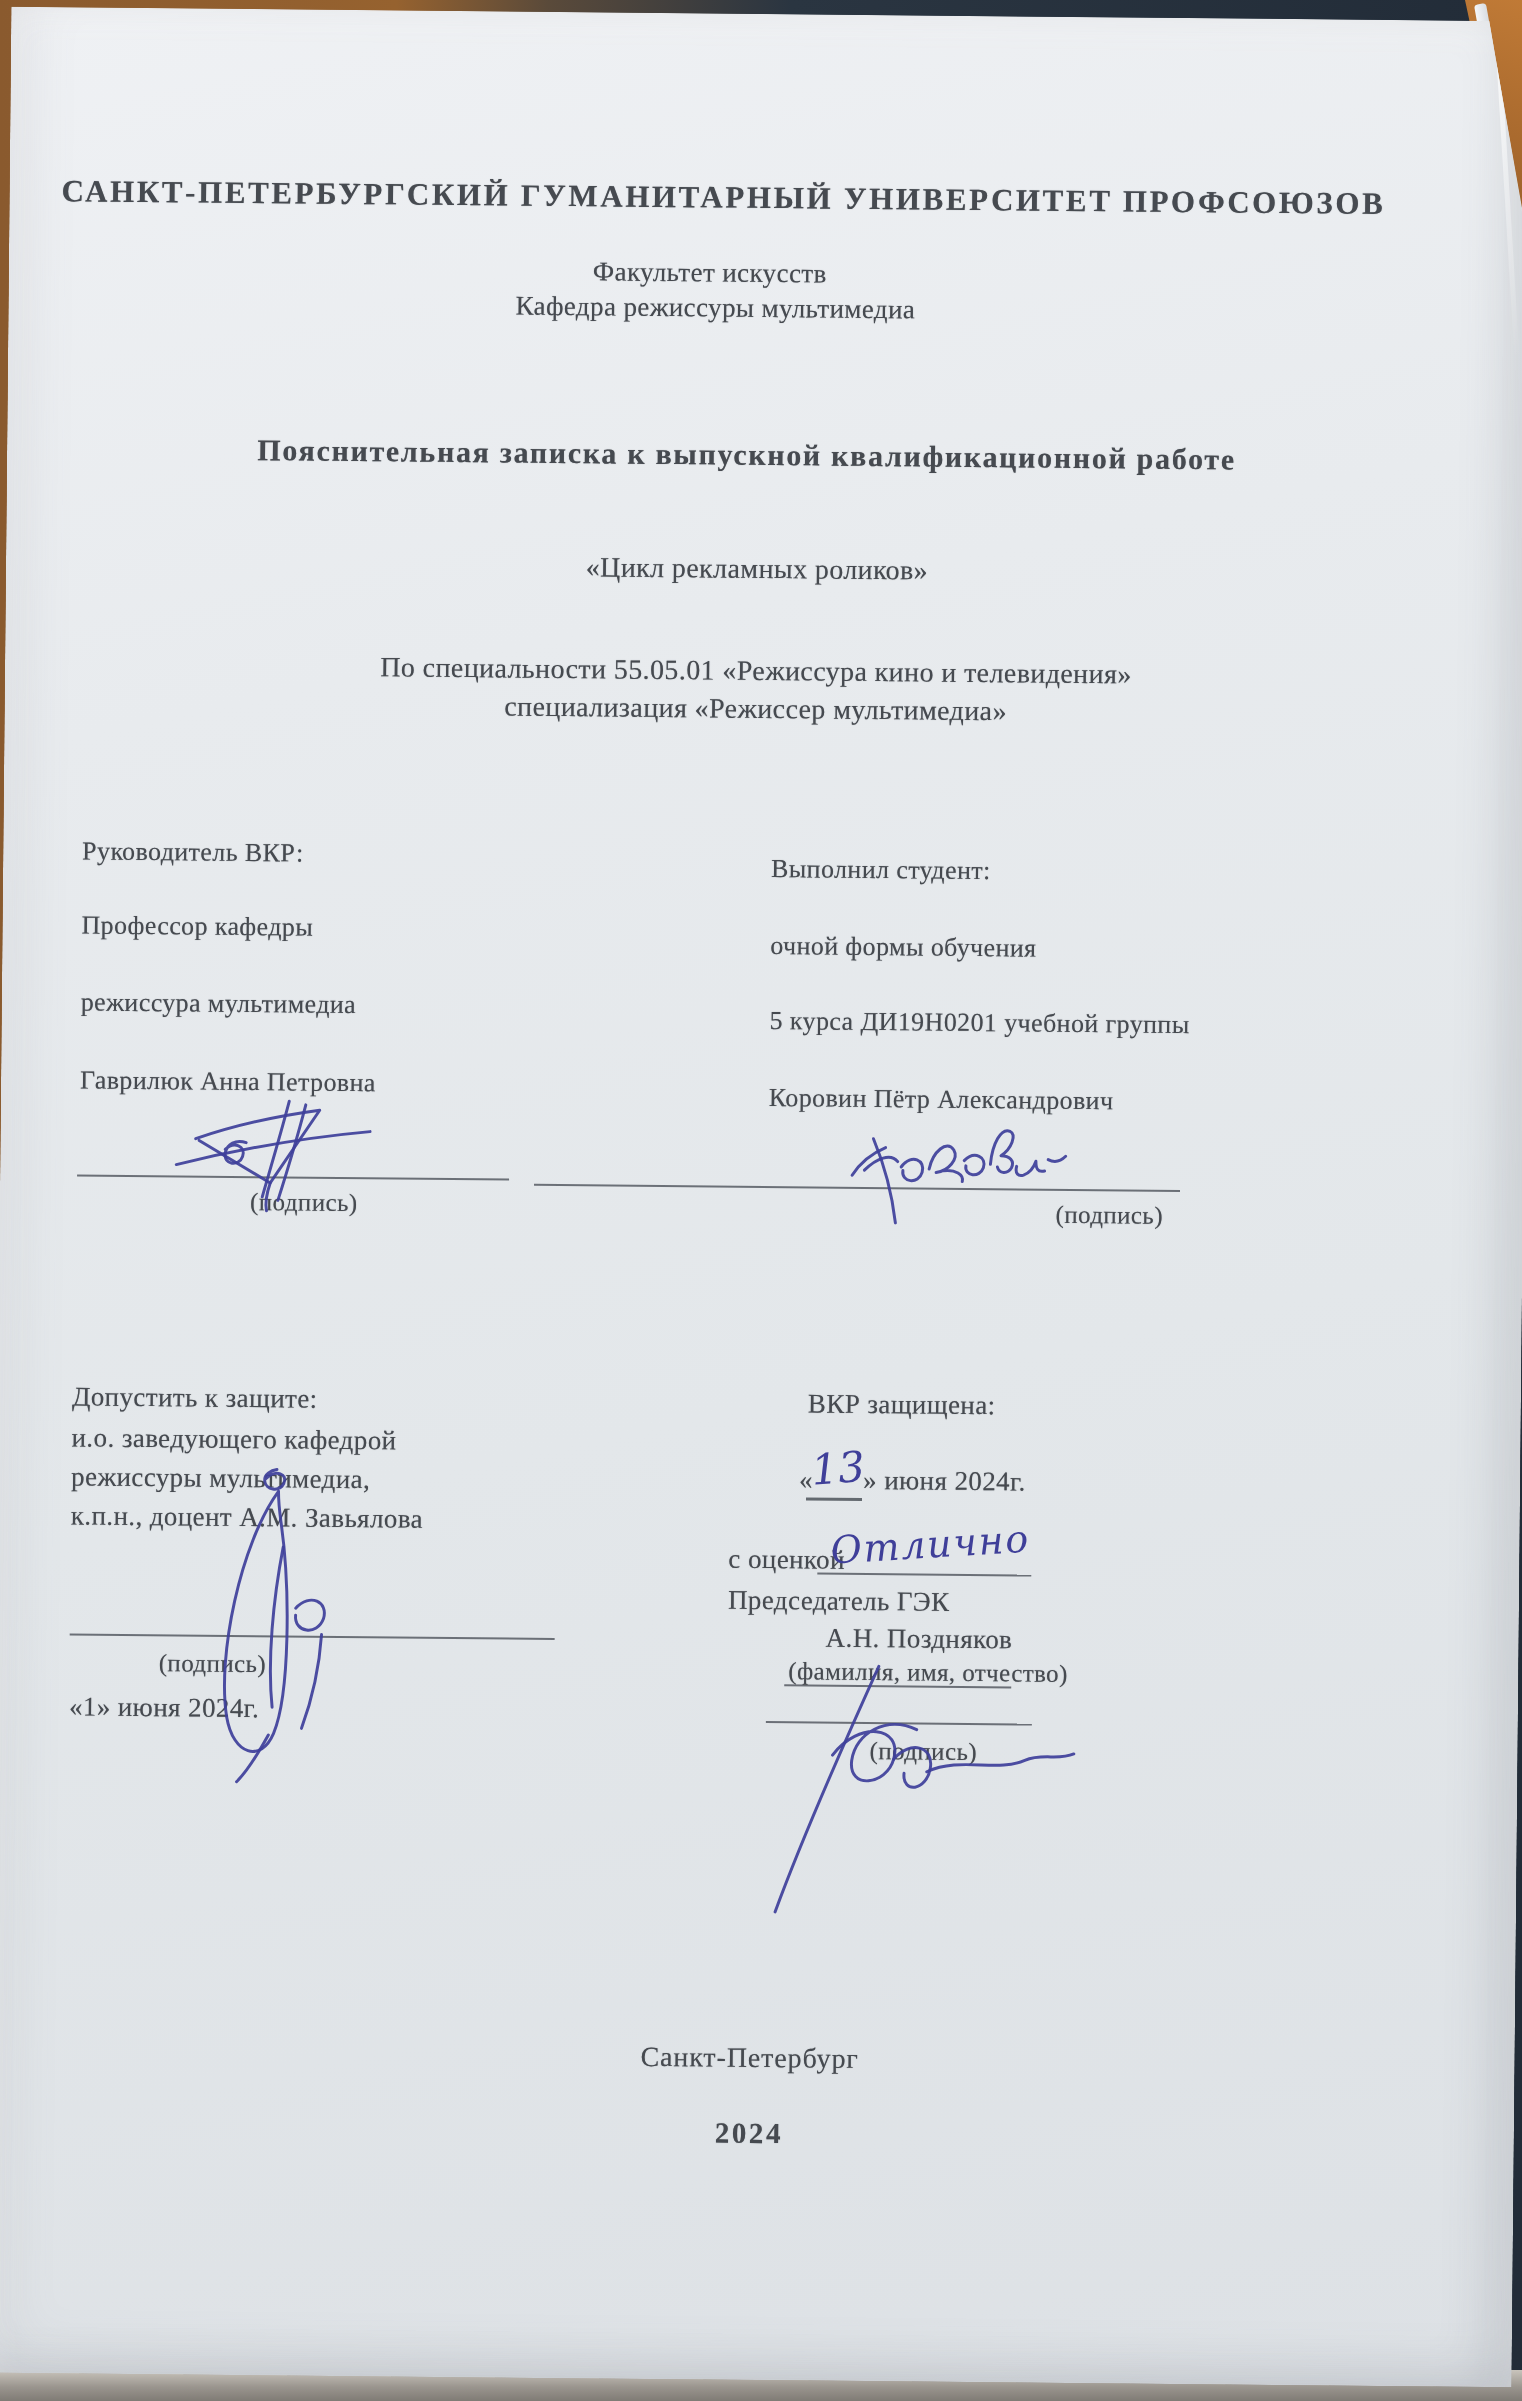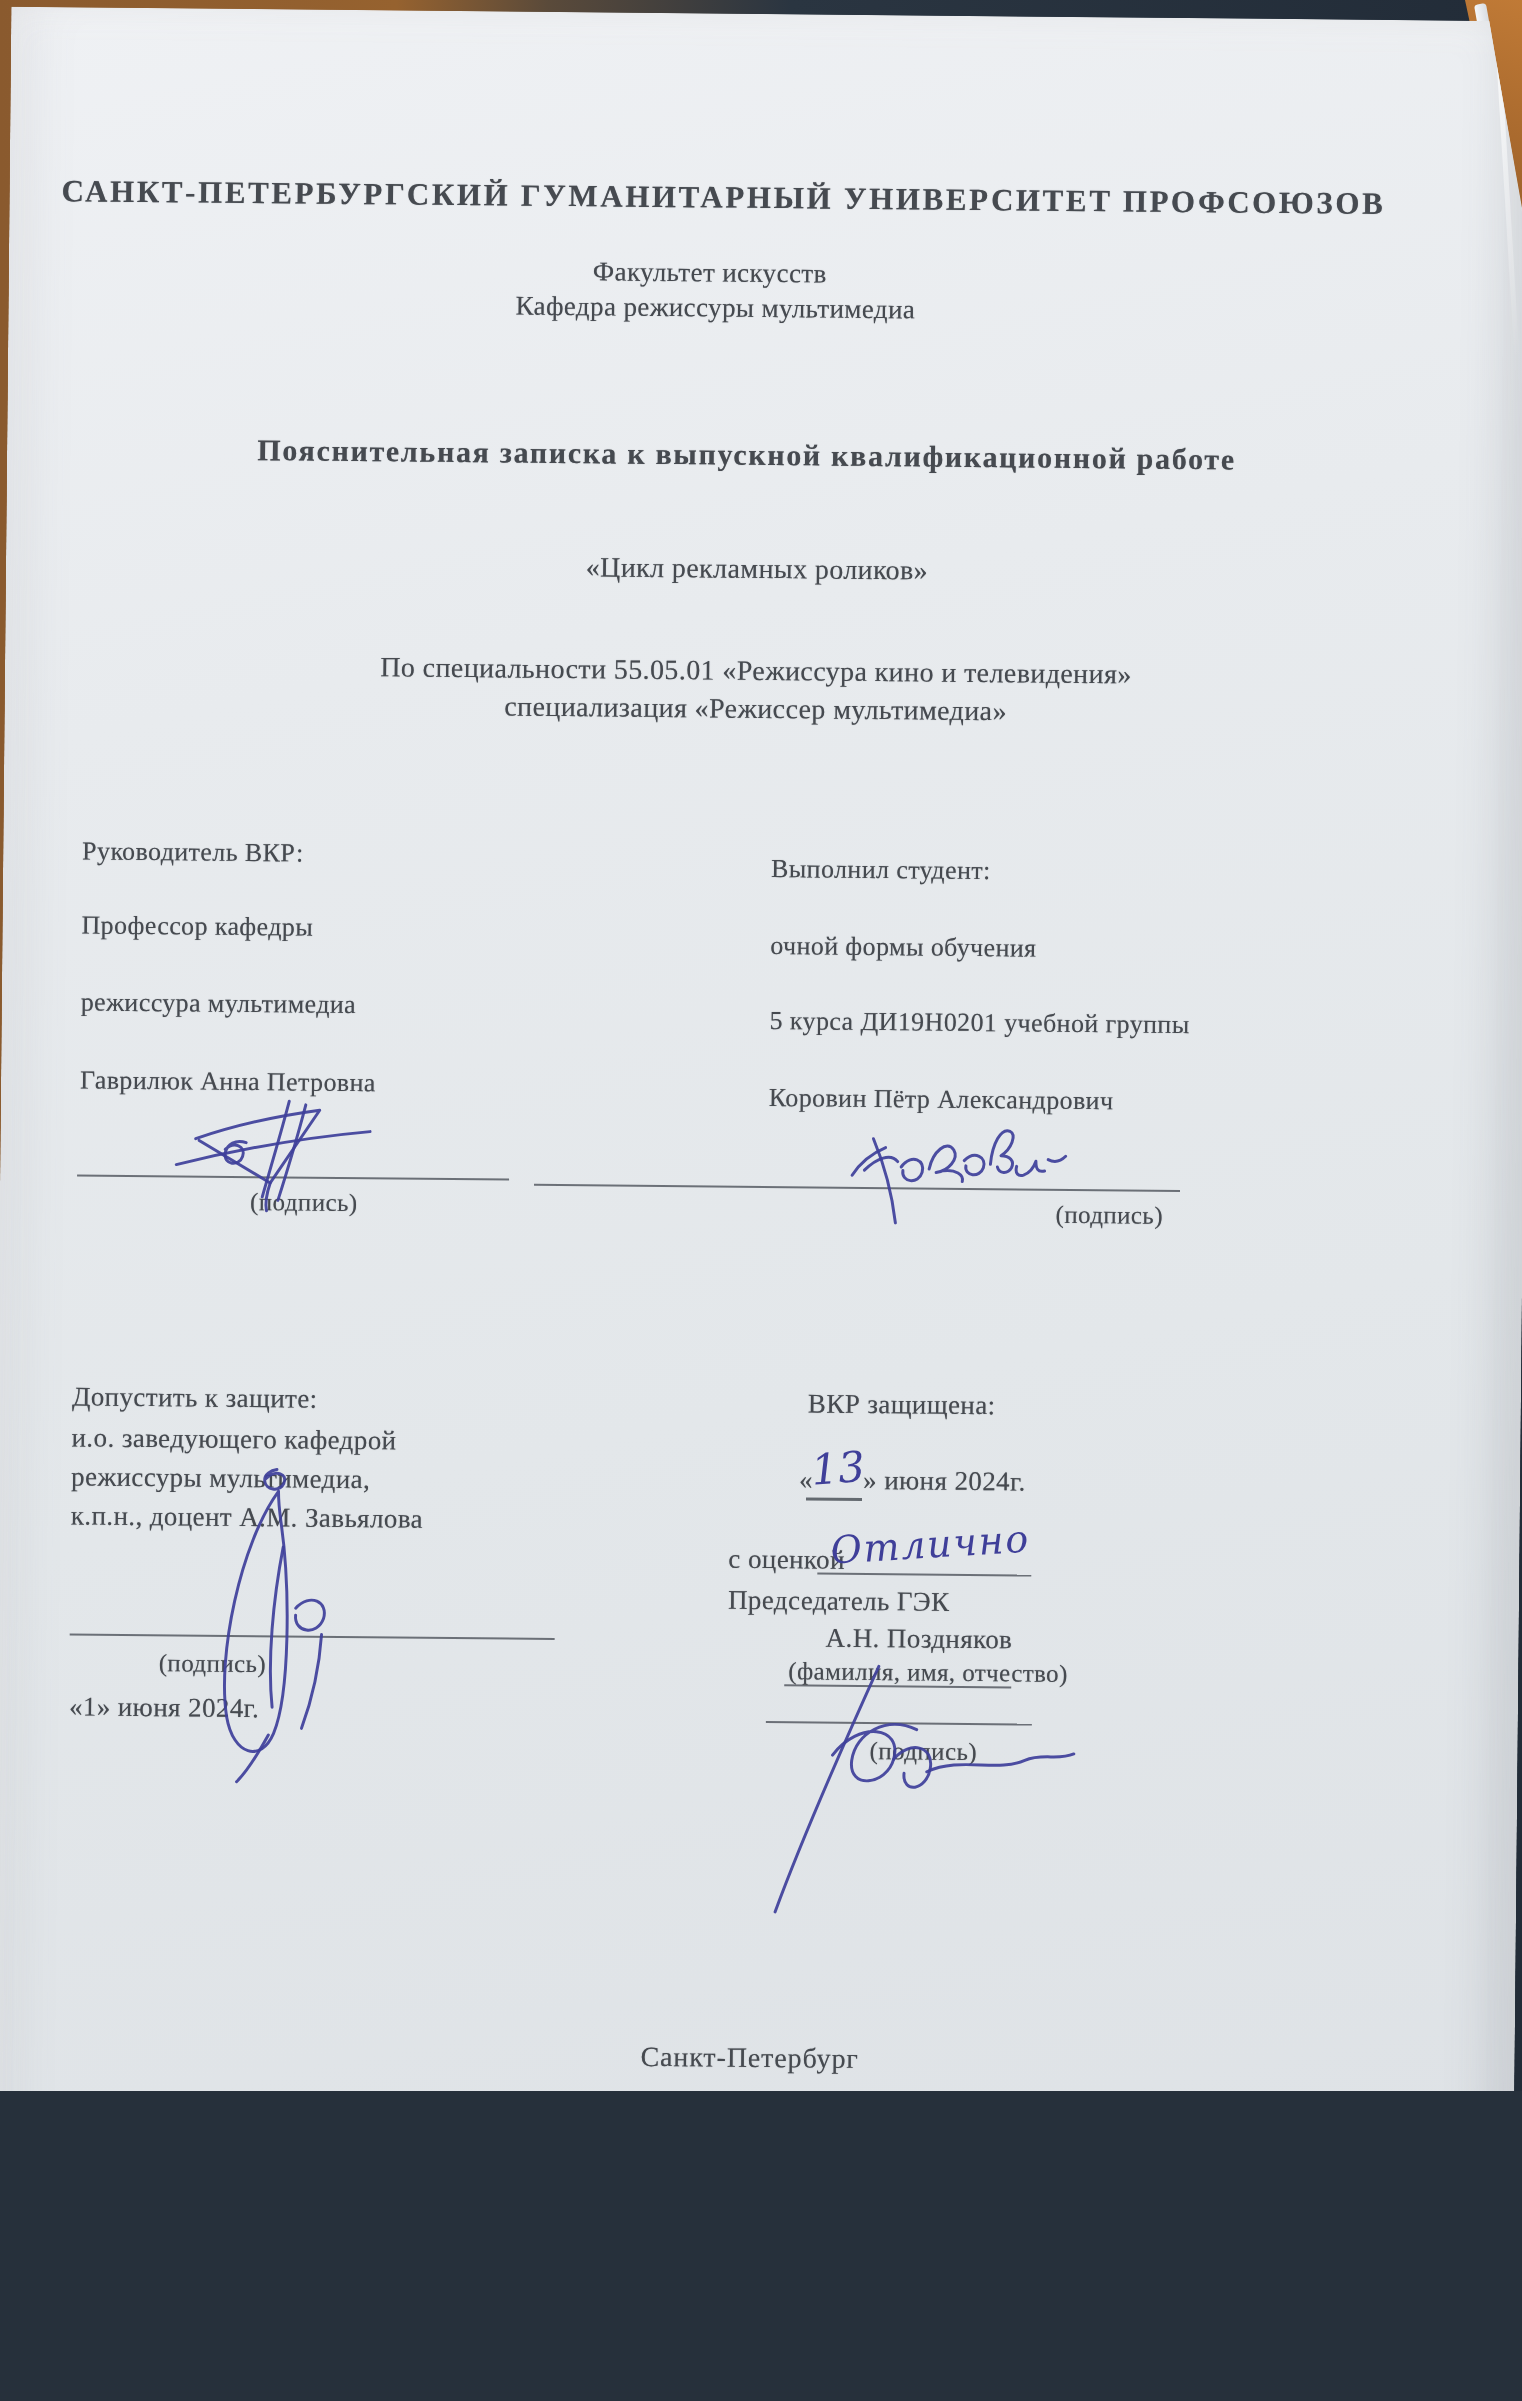--- a/index.html
+++ b/index.html
@@ -1,17 +1,17 @@
 <!DOCTYPE html>
 <html style="font-size:14px"><head>
 <meta charset="utf-8">
 <style>
   html,body{margin:0;padding:0;width:1523px;height:2401px;overflow:hidden;
     background:#26303b;font-family:"Liberation Serif","DejaVu Serif",serif;}
-  .stage{position:relative;width:1523px;height:2091px;overflow:hidden;
+  .stage{position:relative;width:1523px;height:2401px;overflow:hidden;
     background:linear-gradient(90deg,#8a5a2e 0%,#96622f 26%,#5a4a3a 36%,#2a3541 52%,#222c38 100%);}
   
   .wood-corner{position:absolute;left:1465px;top:0;width:58px;height:271px;
     background:linear-gradient(200deg,#c07a36,#a4662c 60%,#8d5726);
     clip-path:polygon(0 0,100% 0,100% 100%);z-index:1;}
   .under-sheet{position:absolute;left:1474px;top:5.2px;width:12.2px;height:271px;
     background:linear-gradient(90deg,#f5f6f8,#d9dde1);transform:rotate(-10deg);
     transform-origin:top left;z-index:2;border-radius:3.5px;}
   .table-edge{position:absolute;left:0;top:2370px;width:1523px;height:31px;
     background:linear-gradient(180deg,#c9c4bc 0%,#9a958e 55%,#7f7b75 100%);z-index:1;}

